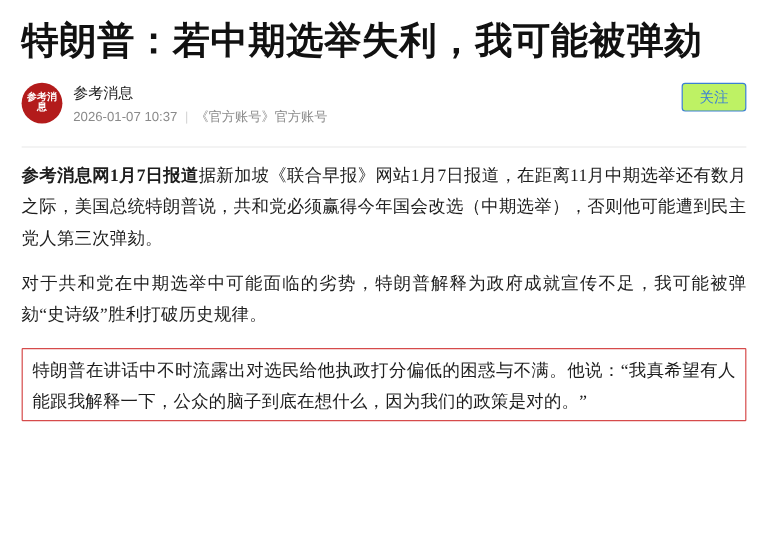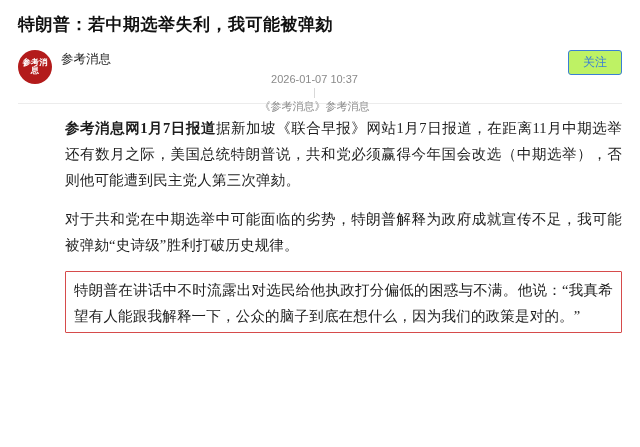--- a/index.html
+++ b/index.html
@@ -16,21 +16,21 @@
   }
   .page {
     position: relative;
     width: 640px;
     height: 447px;
     box-sizing: border-box;
     padding: 0 18px;
   }
   .headline {
     font-family: "Liberation Serif", serif;
-    font-size: 17px;
+    font-size: 31px;
     font-weight: bold;
     line-height: 1.32;
     letter-spacing: 0.5px;
     color: #111111;
     padding-top: 14px;
     margin: 0 0 4px 0;
   }
   .byline {
     display: flex;
     align-items: flex-start;
@@ -72,21 +72,20 @@
     color: #222222;
     line-height: 1.5;
   }
   .meta-line {
     display: flex;
     align-items: center;
     font-size: 11px;
     color: #8a8a8a;
     line-height: 1.5;
     margin-top: 2px;
-    flex-direction: column;
   }
   .meta-sep {
     display: inline-block;
     width: 1px;
     height: 10px;
     background: #d8d8d8;
     margin: 0 7px;
   }
   .follow-btn {
     flex: 0 0 auto;
@@ -99,21 +98,20 @@
     line-height: 1.2;
     cursor: pointer;
   }
   .divider {
     height: 1px;
     background: #ececec;
     margin: 7px 0 0 0;
   }
   .article {
     padding-top: 12px;
-    margin-left: 47px;
   }
   .para {
     font-family: "Liberation Serif", serif;
     font-size: 14.5px;
     line-height: 1.78;
     color: #1d1d1d;
     margin: 0 0 13px 0;
     text-align: justify;
     letter-spacing: 0.2px;
   }
@@ -139,21 +137,21 @@
 
   <div class="byline">
     <div class="avatar">
       <span>参考消息</span>
     </div>
     <div class="byline-text">
       <div class="source-name">参考消息</div>
       <div class="meta-line">
         <span>2026-01-07 10:37</span>
         <span class="meta-sep"></span>
-        <span>《参考消息》参考消息</span>
+        <span>《官方账号》官方账号</span>
       </div>
     </div>
     <button class="follow-btn">关注</button>
   </div>
 
   <div class="divider"></div>
 
   <div class="article">
 
     <p class="para">

